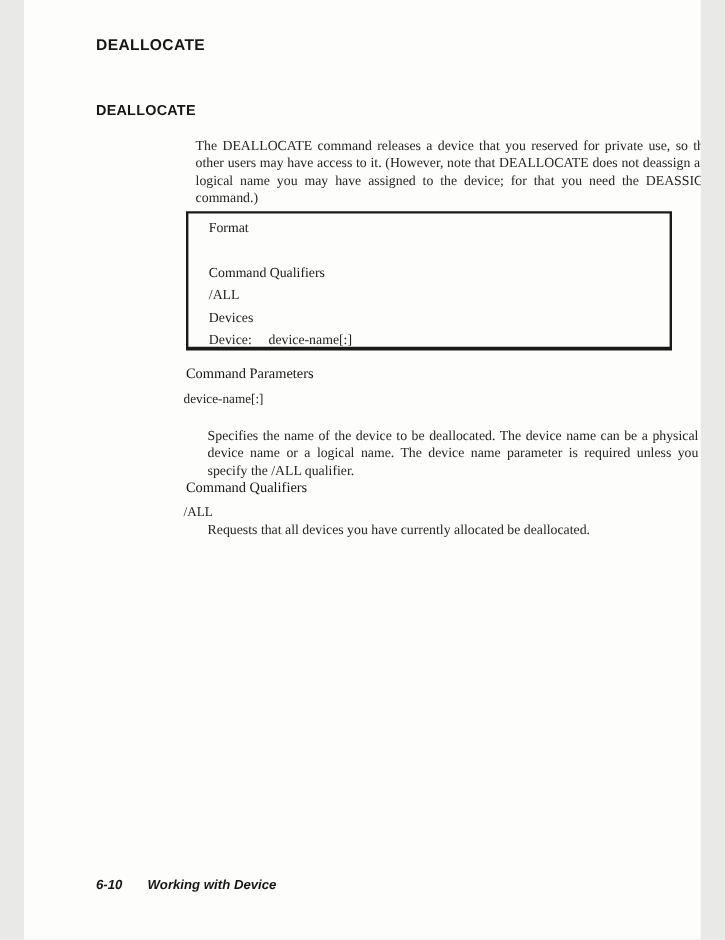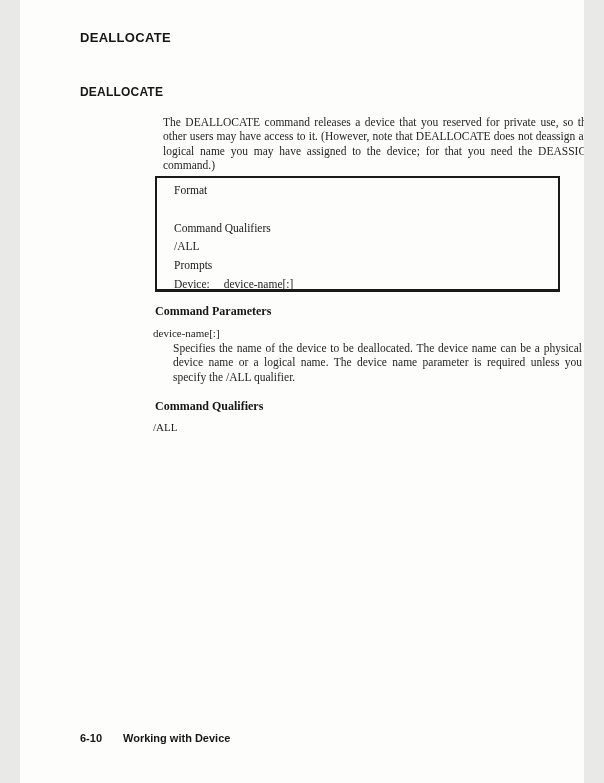--- a/index.html
+++ b/index.html
@@ -77,21 +77,21 @@
   .fb-quals    { top: 44px; }
   .fb-all      { top: 62px; }
   .fb-prompts  { top: 81px; }
   .fb-device   { top: 100px; }
   .gap-wide { display: inline-block; width: 27px; }
   .gap-med  { display: inline-block; width: 14px; }
   
   .sub-heading {
     position: absolute;
     left: 135px;
-    font-weight: bold;
+    font-weight: normal;
     font-size: 12px;
     color: #161616;
     white-space: nowrap;
   }
   .h-params { top: 304px; }
   .h-quals  { top: 399px; }
   .term {
     position: absolute;
     left: 133px;
     font-size: 11px;
@@ -101,33 +101,34 @@
   .t-param { top: 327px; }
   .t-qual  { top: 421px; }
   .desc {
     position: absolute;
     left: 153px;
     margin: 0;
     font-size: 11.5px;
     line-height: 14.3px;
     color: #242424;
   }
-  .d-param { top: 341px; width: 409px; text-align: justify; }
+  .d-param { top: 357px; width: 409px; text-align: justify; }
   .d-qual1 { top: 435px; white-space: nowrap; }
   .d-qual2 { top: 457px; white-space: nowrap; }
   
   .footer {
     position: absolute;
     left: 60px;
     top: 732px;
     font-family: "Liberation Sans", sans-serif;
     font-weight: bold;
     font-size: 11px;
     color: #161616;
     display: flex;
+    font-style: italic;
   }
   .footer .page-num { width: 43px; }
   
   .edge-mark {
     position: absolute;
     left: 572px;
     width: 18px;
     height: 9px;
   }
   .m1 { top: 85px;  }
@@ -144,36 +145,37 @@
   <div class="running-head">DEALLOCATE</div>
 
   <div class="section-title">DEALLOCATE</div>
 
   <p class="intro">The DEALLOCATE command releases a device that you reserved for private use, so that other users may have access to it. (However, note that DEALLOCATE does not deassign any logical name you may have assigned to the device; for that you need the DEASSIGN command.)</p>
 
   <div class="format-box">
     <div class="fb-line fb-bold fb-format">Format</div>
     <div class="fb-line fb-bold fb-quals">Command Qualifiers</div>
     <div class="fb-line fb-all">/ALL</div>
-    <div class="fb-line fb-bold fb-prompts">Prompts</div>
+    <div class="fb-line fb-bold fb-prompts">Devices</div>
     <div class="fb-line fb-device">
       <span>Device:</span><span class="gap-med"></span><span>device-name[:]</span>
     </div>
   </div>
 
   <div class="sub-heading h-params">Command Parameters</div>
 
   <div class="term t-param">device-name[:]</div>
 
   <p class="desc d-param">Specifies the name of the device to be deallocated. The device name can be a physical device name or a logical name. The device name parameter is required unless you specify the /ALL qualifier.</p>
 
   <div class="sub-heading h-quals">Command Qualifiers</div>
 
   <div class="term t-qual">/ALL</div>
 
+  <p class="desc d-qual1">Requests that all devices you have currently allocated be deallocated.</p>
 
 
   <div class="footer">
     <span class="page-num">6-10</span>
     <span>Working with Device</span>
   </div>
 
   <svg class="edge-mark m1" viewBox="0 0 18 9">
     <path d="M1 5.5 C 5.5 7.8, 11.5 7.2, 17 2.5" stroke="#2c2c2c" stroke-width="1.3" fill="none" stroke-linecap="round"></path>
   </svg>

